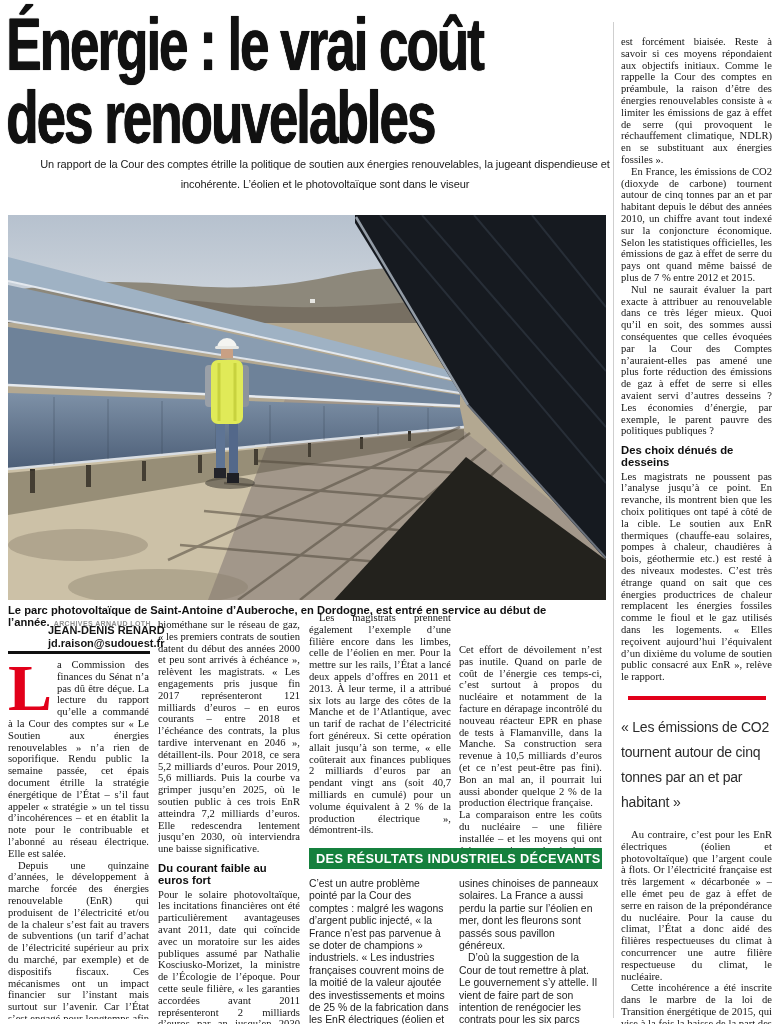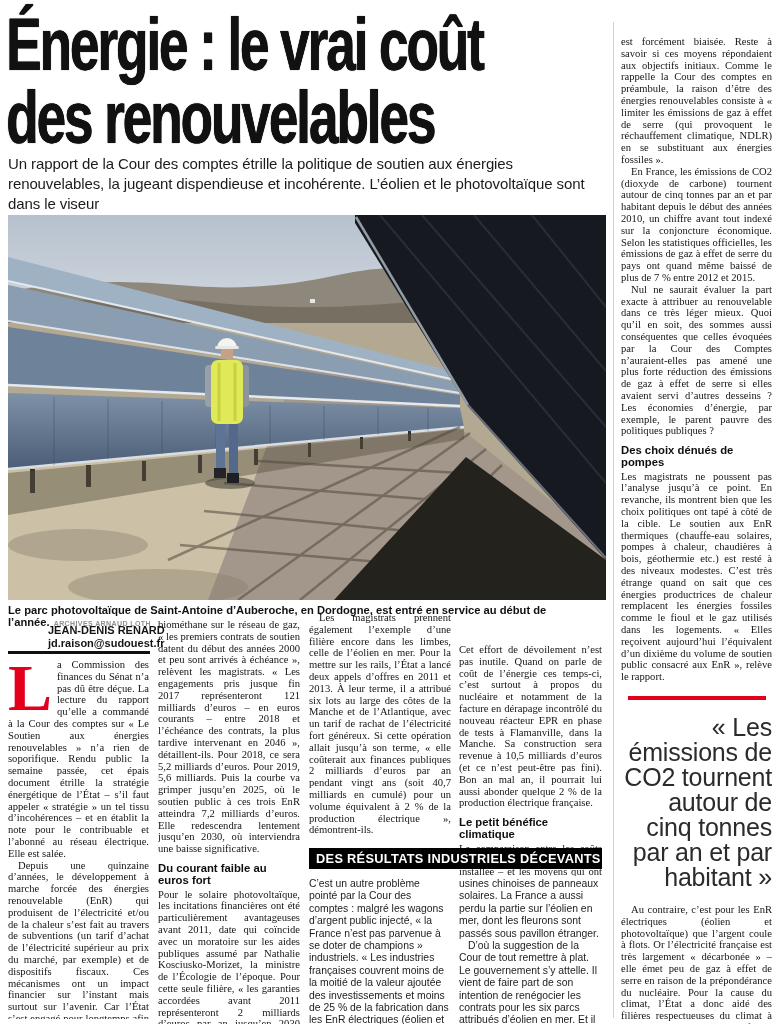--- a/index.html
+++ b/index.html
@@ -4,22 +4,22 @@
 <style>
   html,body{margin:0;padding:0;background:#e9e9e9;}
   .page{position:relative;width:779px;height:1024px;background:#ffffff;overflow:hidden;
         font-family:"Liberation Sans",sans-serif;color:#141414;margin:0 auto;}
   
   .headline{position:absolute;left:6px;top:8px;width:605px;font-weight:bold;color:#111;}
   .headline span{display:block;font-size:74px;line-height:73px;letter-spacing:-3px;
                  transform:scaleX(0.72);transform-origin:left top;white-space:nowrap;
                  text-shadow:0 0 1px #111, .6px 0 0 #111;}
   
-  .standfirst{position:absolute;left:8px;top:154px;width:600px;font-size:15px;line-height:20px;
-              color:#1b1b1b;letter-spacing:-0.1px;}
+  .standfirst{position:absolute;left:25px;top:154px;width:600px;font-size:11px;line-height:20px;
+              color:#1b1b1b;letter-spacing:-0.1px;text-align:center;}
   
   .photo{position:absolute;left:8px;top:215px;width:598px;height:385px;overflow:hidden;background:#9aa5b1;}
   
   .caption{position:absolute;left:8px;top:604px;width:600px;font-size:11.2px;font-weight:bold;color:#111;}
   .caption .credit{font-size:7px;font-weight:bold;color:#8f8f8f;letter-spacing:.4px;margin-left:4px;}
   
   .byline{position:absolute;left:8px;top:624px;width:142px;font-weight:bold;font-size:11px;line-height:13px;margin-left:40px;}
   .byline-rule{position:absolute;left:8px;top:651px;width:142px;height:3px;background:#101010;}
   
   .col{position:absolute;font-family:"Liberation Serif",serif;font-size:10.6px;line-height:11.8px;
@@ -28,35 +28,35 @@
   .col p.ind{text-indent:10px;}
   .col1{left:8px;top:659px;width:141px;height:360px;}
   .col2{left:158px;top:612px;width:142px;height:407px;margin-top:7px;}
   .col3{left:309px;top:612px;width:142px;height:230px;}
   .col4{left:459px;top:644px;width:143px;height:232px;}
   .dropcap{float:left;color:#e2001a;font-family:"Liberation Serif",serif;font-weight:bold;
            font-size:66px;line-height:52px;padding:3px 5px 0 0;}
   .subhead{font-family:"Liberation Sans",sans-serif;font-weight:bold;font-size:11.3px;
            margin:8px 0 2px 0;text-align:left;color:#0f0f0f;}
   
-  .box-banner{position:absolute;left:309px;top:848px;width:293px;height:21px;background:#000000;
+  .box-banner{position:absolute;left:309px;top:848px;width:293px;height:21px;background:#15803d;
               color:#ffffff;font-weight:bold;font-size:12.8px;line-height:21px;padding-left:7px;
               letter-spacing:.3px;box-sizing:border-box;overflow:hidden;white-space:nowrap;}
   .boxcol{position:absolute;top:878px;height:146px;font-size:10.4px;line-height:12.4px;
           color:#1c1c1c;overflow:hidden;text-align:left;}
   .boxcol p{margin:0;}
   .boxcol p.ind{text-indent:9px;}
   .boxA{left:309px;width:141px;}
   .boxB{left:459px;width:144px;}
   
   .vrule{position:absolute;left:613px;top:22px;width:1px;height:996px;background:#cfcfcf;}
   .rightcol{left:621px;top:36px;width:151px;height:998px;}
   .pullquote-rule{width:138px;height:4px;background:#e2001a;margin:13px auto 15px auto;}
-  .pullquote{font-family:"Liberation Sans",sans-serif;font-size:25px;line-height:25px;
-             text-align:right;color:#2b2b2b;margin:0 0 14px 0;letter-spacing:-0.2px;}
+  .pullquote{font-family:"Liberation Sans",sans-serif;font-size:14px;line-height:25px;
+             text-align:left;color:#2b2b2b;margin:0 0 14px 0;letter-spacing:-0.2px;}
 </style>
 </head>
 <body>
 
 <div class="page">
 
   <div class="headline">
     <span>Énergie : le vrai coût</span>
     <span>des renouvelables</span>
   </div>
@@ -186,39 +186,38 @@
     <div class="subhead">Du courant faible au euros fort</div>
     <p>Pour le solaire photovoltaïque, les incitations financières ont été particulièrement avantageuses avant 2011, date qui coïncide avec un moratoire sur les aides publiques assumé par Nathalie Kosciusko-Morizet, la ministre de l’Écologie de l’époque. Pour cette seule filière, « les garanties accordées avant 2011 représenteront 2 milliards d’euros par an jusqu’en 2030 (soit 38,4 milliards en cumulé) pour un volume de production équivalent à 0,7 % du mix électrique », c’est-à-dire de toute</p>
   </div>
 
   <div class="col col3">
     <p class="ind">Les magistrats prennent également l’exemple d’une filière encore dans les limbes, celle de l’éolien en mer. Pour la mettre sur les rails, l’État a lancé deux appels d’offres en 2011 et 2013. À leur terme, il a attribué six lots au large des côtes de la Manche et de l’Atlantique, avec un tarif de rachat de l’électricité fort généreux. Si cette opération allait jusqu’à son terme, « elle coûterait aux finances publiques 2 milliards d’euros par an pendant vingt ans (soit 40,7 milliards en cumulé) pour un volume équivalent à 2 % de la production électrique », démontrent-ils.</p>
   </div>
 
   <div class="col col4">
     <p>Cet effort de dévoilement n’est pas inutile. Quand on parle de coût de l’énergie ces temps-ci, c’est surtout à propos du nucléaire et notamment de la facture en dérapage incontrôlé du nouveau réacteur EPR en phase de tests à Flamanville, dans la Manche. Sa construction sera revenue à 10,5 milliards d’euros (et ce n’est peut-être pas fini). Bon an mal an, il pourrait lui aussi abonder quelque 2 % de la production électrique française.</p>
-    <div class="subhead">Le petit bénéfice climatique</div>
     <p>La comparaison entre les coûts du nucléaire – une filière installée – et les moyens qui ont été consentis sur la durée aux énergies renouvelables</p>
   </div>
 
   <div class="box-banner">DES RÉSULTATS INDUSTRIELS DÉCEVANTS</div>
   <div class="boxcol boxA">
     <p>C’est un autre problème pointé par la Cour des comptes : malgré les wagons d’argent public injecté, « la France n’est pas parvenue à se doter de champions » industriels. « Les industries françaises couvrent moins de la moitié de la valeur ajoutée des investissements et moins de 25 % de la fabrication dans les EnR électriques (éolien et solaire) » relèvent les magistrats qui constatent que le contribuable a fait tourner les</p>
   </div>
   <div class="boxcol boxB">
-    <p>usines chinoises de panneaux solaires. La France a aussi perdu la partie sur l’éolien en mer, dont les fleurons sont passés sous pavillon étranger.</p>
+    <p>usines chinoises de panneaux solaires. La France a aussi perdu la partie sur l’éolien en mer, dont les fleurons sont passés sous pavillon généreux.</p>
     <p class="ind">D’où la suggestion de la Cour de tout remettre à plat. Le gouvernement s’y attelle. Il vient de faire part de son intention de renégocier les contrats pour les six parcs attribués d’éolien en mer. Et il planche sur une nouvelle « programmation pluriannuelle de l’énergie ».</p>
   </div>
 
   <div class="vrule"></div>
   <div class="col rightcol">
     <p>est forcément biaisée. Reste à savoir si ces moyens répondaient aux objectifs initiaux. Comme le rappelle la Cour des comptes en préambule, la raison d’être des énergies renouvelables consiste à « limiter les émissions de gaz à effet de serre (qui provoquent le réchauffement climatique, NDLR) en se substituant aux énergies fossiles ».</p>
     <p class="ind">En France, les émissions de CO2 (dioxyde de carbone) tournent autour de cinq tonnes par an et par habitant depuis le début des années 2010, un chiffre avant tout indexé sur la conjoncture économique. Selon les statistiques officielles, les émissions de gaz à effet de serre du pays ont quand même baissé de plus de 7 % entre 2012 et 2015.</p>
     <p class="ind">Nul ne saurait évaluer la part exacte à attribuer au renouvelable dans ce très léger mieux. Quoi qu’il en soit, des sommes aussi conséquentes que celles évoquées par la Cour des Comptes n’auraient-elles pas amené une plus forte réduction des émissions de gaz à effet de serre si elles avaient servi d’autres desseins ? Les économies d’énergie, par exemple, le parent pauvre des politiques publiques ?</p>
-    <div class="subhead">Des choix dénués de pompes</div>
+    <div class="subhead">Des choix dénués de desseins</div>
     <p>Les magistrats ne poussent pas l’analyse jusqu’à ce point. En revanche, ils montrent bien que les choix politiques ont tapé à côté de la cible. Le soutien aux EnR thermiques (chauffe-eau solaires, pompes à chaleur, chaudières à bois, géothermie etc.) est resté à des niveaux modestes. C’est très étrange quand on sait que ces énergies productrices de chaleur remplacent les énergies fossiles comme le fioul et le gaz utilisés dans les logements. « Elles reçoivent aujourd’hui l’équivalent d’un dixième du volume de soutien public consacré aux EnR », relève le rapport.</p>
     <div class="pullquote-rule"></div>
     <div class="pullquote">« Les émissions de CO2 tournent autour de cinq tonnes par an et par habitant »</div>
     <p class="ind">Au contraire, c’est pour les EnR électriques (éolien et photovoltaïque) que l’argent coule à flots. Or l’électricité française est très largement « décarbonée » – elle émet peu de gaz à effet de serre en raison de la prépondérance du nucléaire. Pour la cause du climat, l’État a donc aidé des filières respectueuses du climat à concurrencer une autre filière respectueuse du climat, le nucléaire.</p>
     <p class="ind">Cette incohérence a été inscrite dans le marbre de la loi de Transition énergétique de 2015, qui vise à la fois la baisse de la part des combustibles fossiles dans la consommation d’énergie et de celle du nucléaire dans l’électricité. Traduction de la loi, la « programmation pluriannuelle de l’énergie » de 2016 « n’a pas permis de rendre compatibles » ces deux objectifs. Un langage mesuré pour qualifier le cap erratique de la politique énergétique, otage d’un débat hystérique sur le nucléaire.</p>
   </div>
 
 </div>
 
 </body></html>

